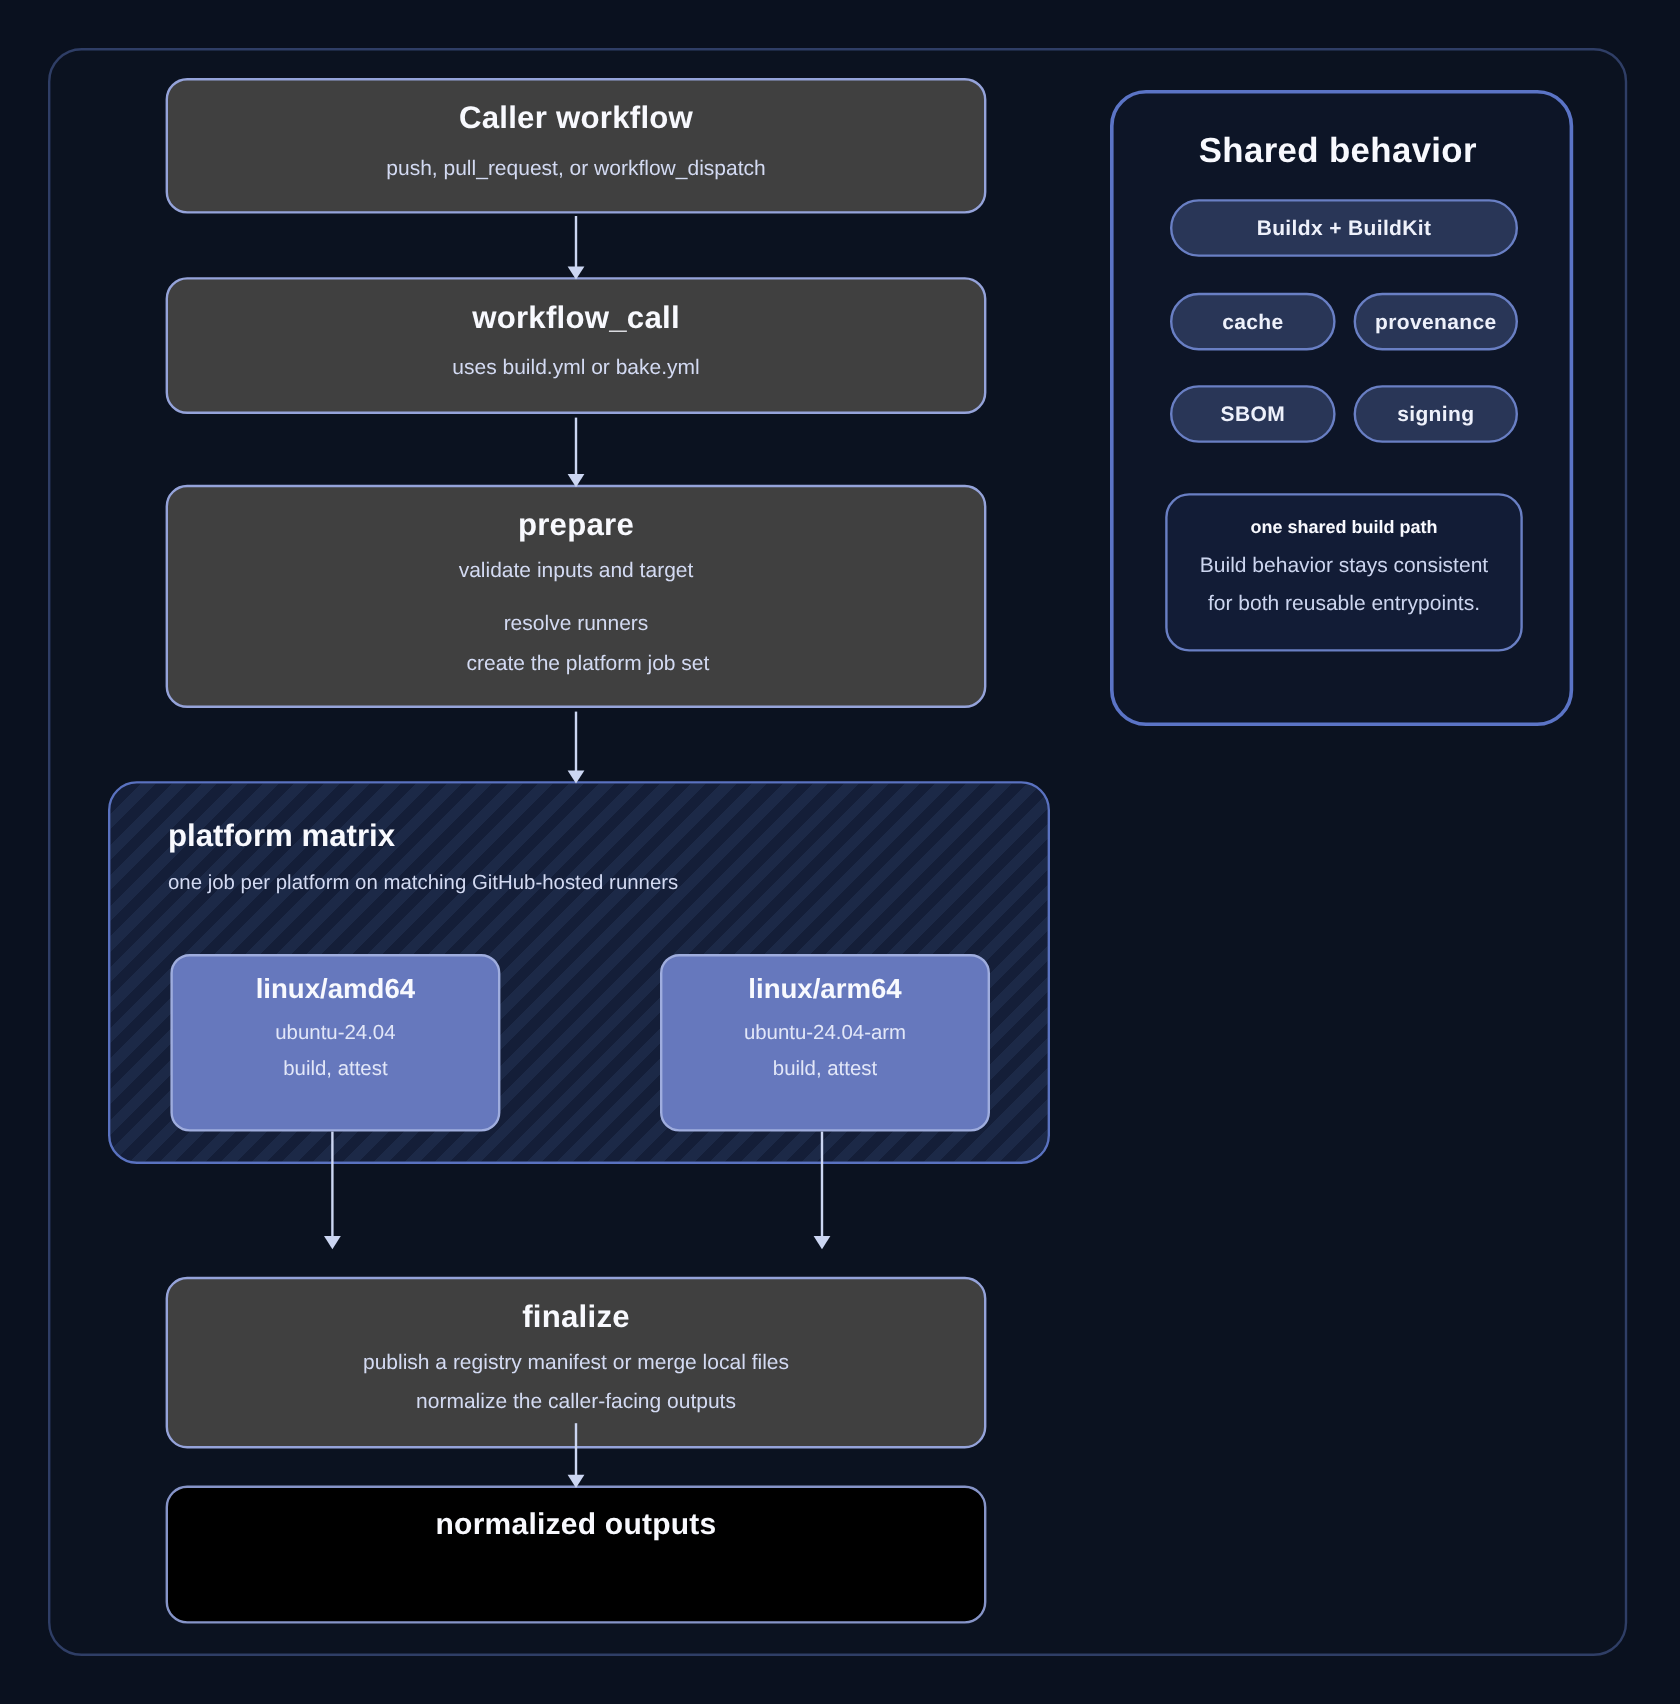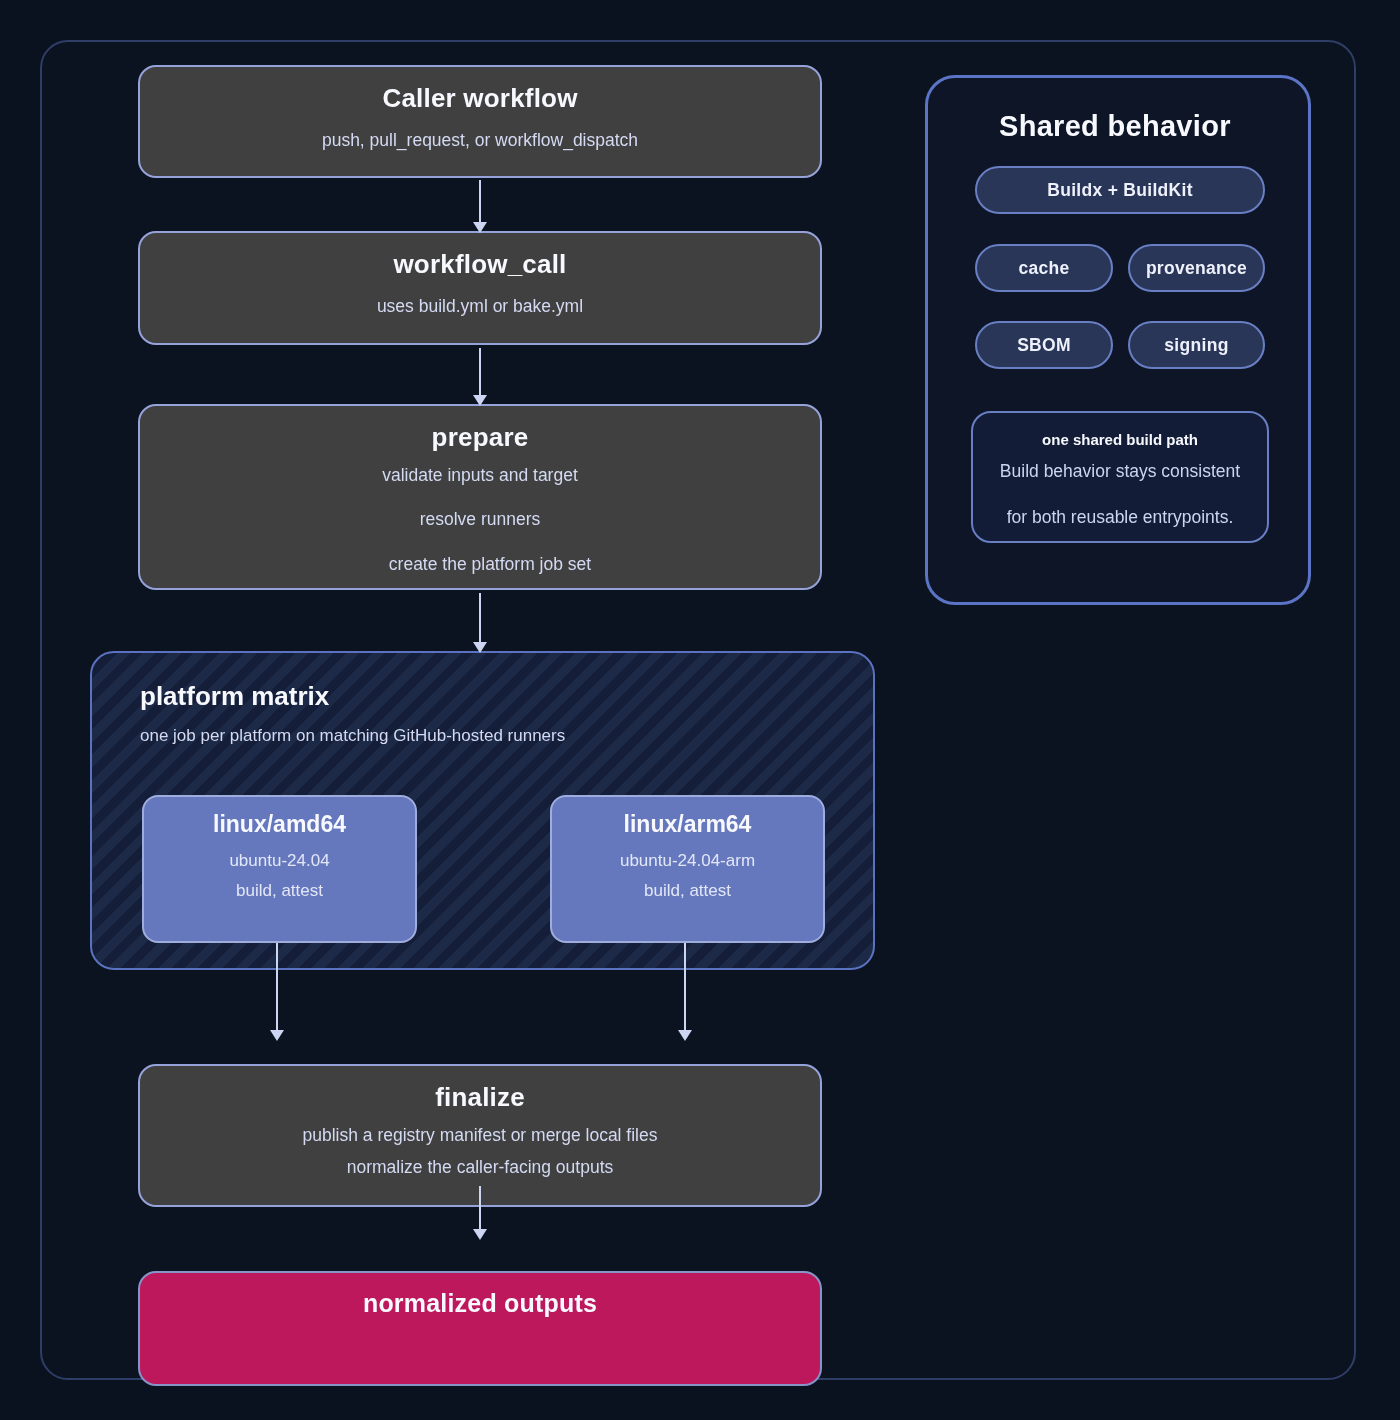--- a/index.html
+++ b/index.html
@@ -19,21 +19,21 @@
 
   
   .box {
     position:absolute; box-sizing:border-box;
     background:#404040; border:2px solid #95a3da; border-radius:18px;
     text-align:center; color:#f8f9fe;
   }
   .box .title { font-size:26px; font-weight:bold; padding-top:16px; letter-spacing:0.2px; }
   .box .sub { font-size:17.5px; color:#d3daf2; margin-top:10px; line-height:1.85; font-weight:normal; }
 
-  .box.outputs { background:#be185d; border-color:#8694c8;margin-top:33px; }
+  .box.outputs { background:#000000; border-color:#8694c8; }
 
   
   .matrix {
     position:absolute; left:90px; top:651px; width:785px; height:319px; box-sizing:border-box;
     border:2px solid #5a72c0; border-radius:24px;
     background:repeating-linear-gradient(135deg, #1c2947 0 9px, #141e38 9px 18px);
     color:#f8f9fe;
   }
   .matrix .m-title { font-size:26px; font-weight:bold; margin:28px 0 0 48px; }
   .matrix .m-sub { font-size:17px; color:#d3daf2; margin:14px 0 0 48px; }
@@ -91,21 +91,21 @@
     <div class="title">workflow_call</div>
     <div class="sub">uses build.yml or bake.yml</div>
   </div>
 
   <div class="arrow" style="left:479px; top:348px; height:48px;"></div>
 
   <div class="box" style="left:138px; top:404px; width:684px; height:186px;">
     <div class="title">prepare</div>
     <div class="sub" style="margin-top:6px;">validate inputs and target</div>
     <div class="sub" style="margin-top:12px;">resolve runners</div>
-    <div class="sub" style="margin-top:12px;padding-left:20px;">create the platform job set</div>
+    <div class="sub" style="margin-top:0;padding-left:20px;">create the platform job set</div>
   </div>
 
   <div class="arrow" style="left:479px; top:593px; height:50px;"></div>
 
   <div class="matrix">
     <div class="m-title">platform matrix</div>
     <div class="m-sub">one job per platform on matching GitHub-hosted runners</div>
 
     <div class="job" style="left:50px;">
       <div class="title">linux/amd64</div>
@@ -142,17 +142,17 @@
 
     <div class="pill" style="left:47px; top:166px; width:138px;">cache</div>
     <div class="pill" style="left:200px; top:166px; width:137px;">provenance</div>
 
     <div class="pill" style="left:47px; top:243px; width:138px;">SBOM</div>
     <div class="pill" style="left:200px; top:243px; width:137px;">signing</div>
 
     <div class="note">
       <div class="n-title">one shared build path</div>
       <div class="n-sub">Build behavior stays consistent</div>
-      <div class="n-sub" style="margin-top:15px;">for both reusable entrypoints.</div>
+      <div class="n-sub" style="margin-top:0;">for both reusable entrypoints.</div>
     </div>
   </div>
 
 </div>
 
 </body></html>

